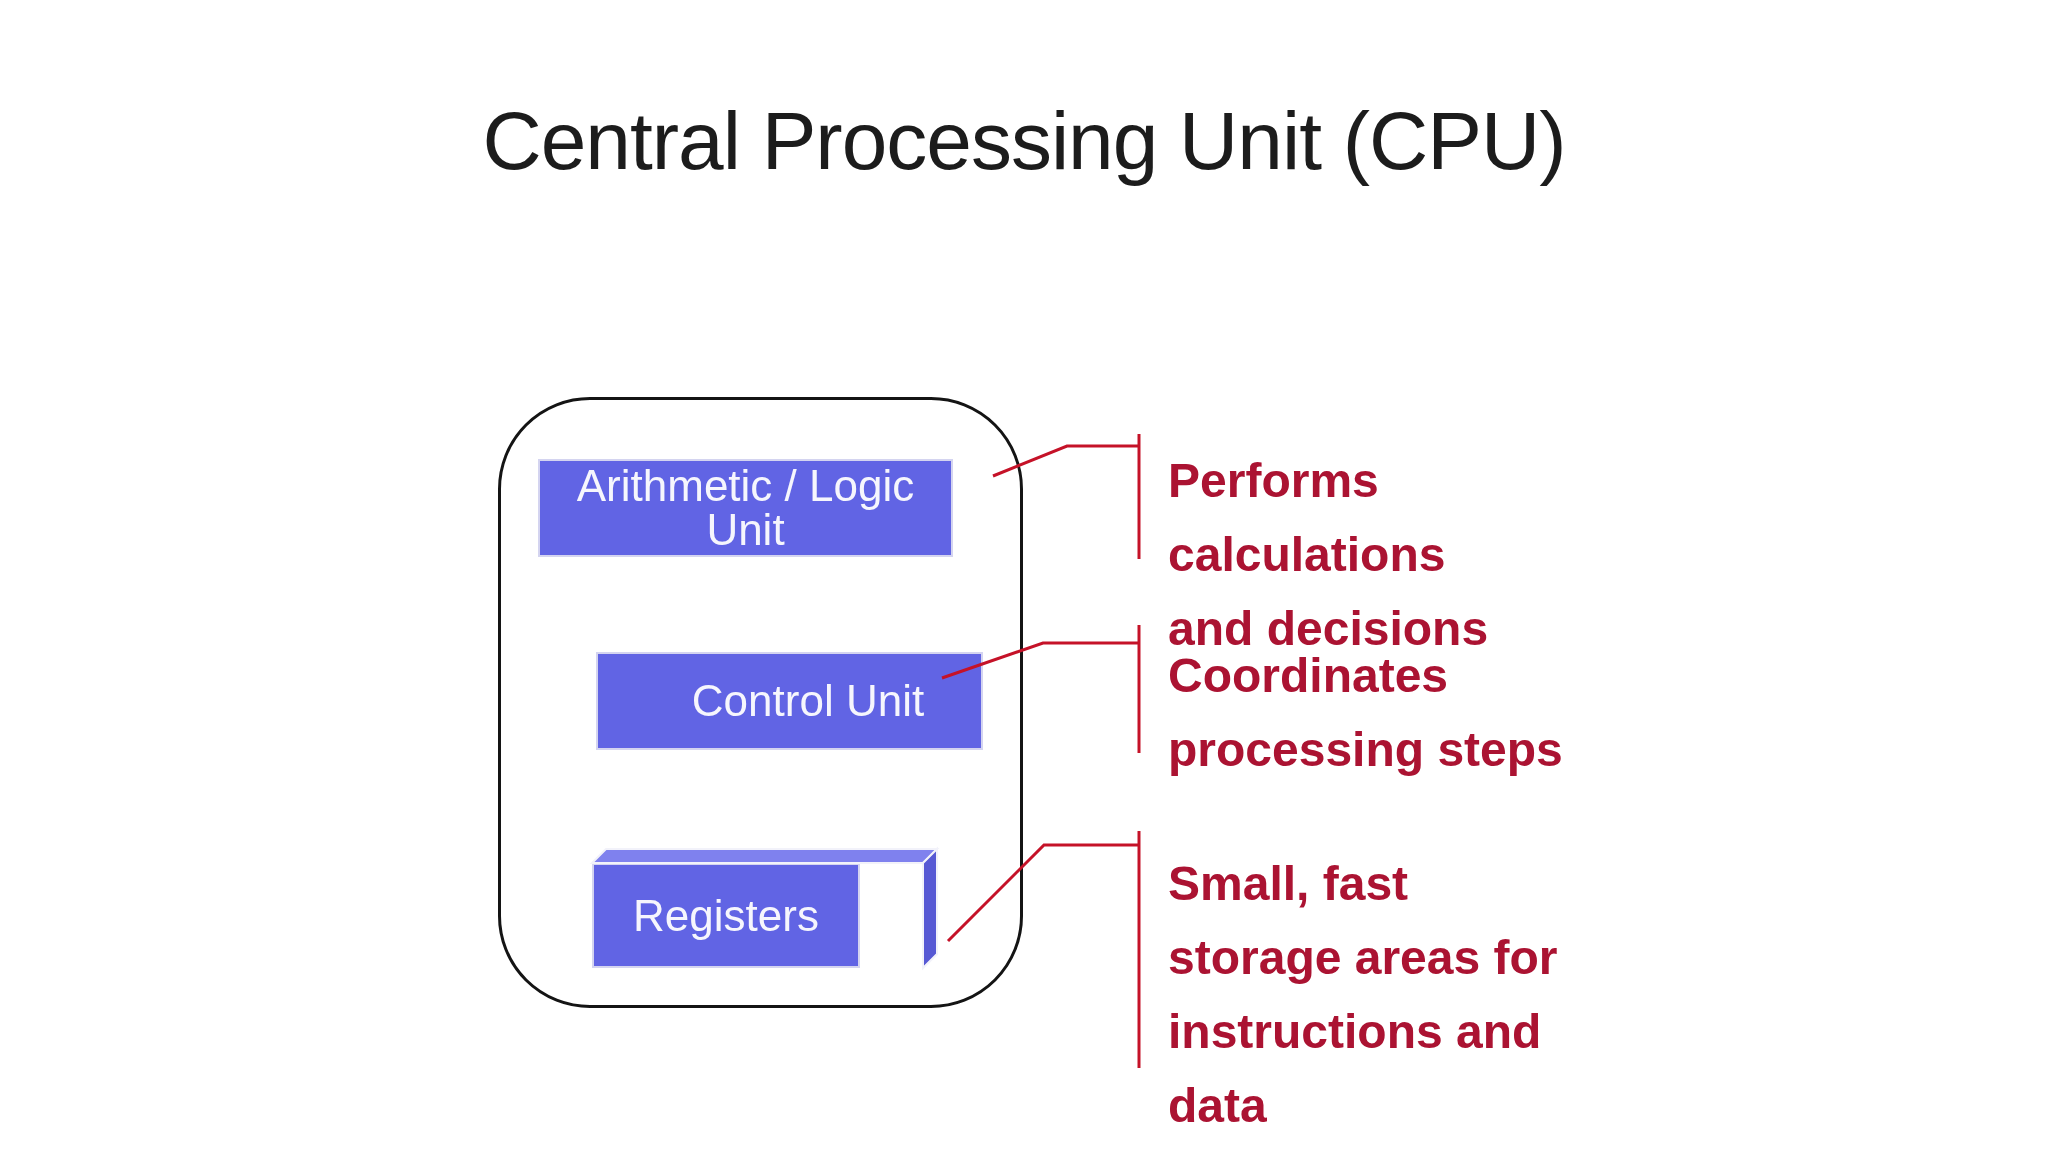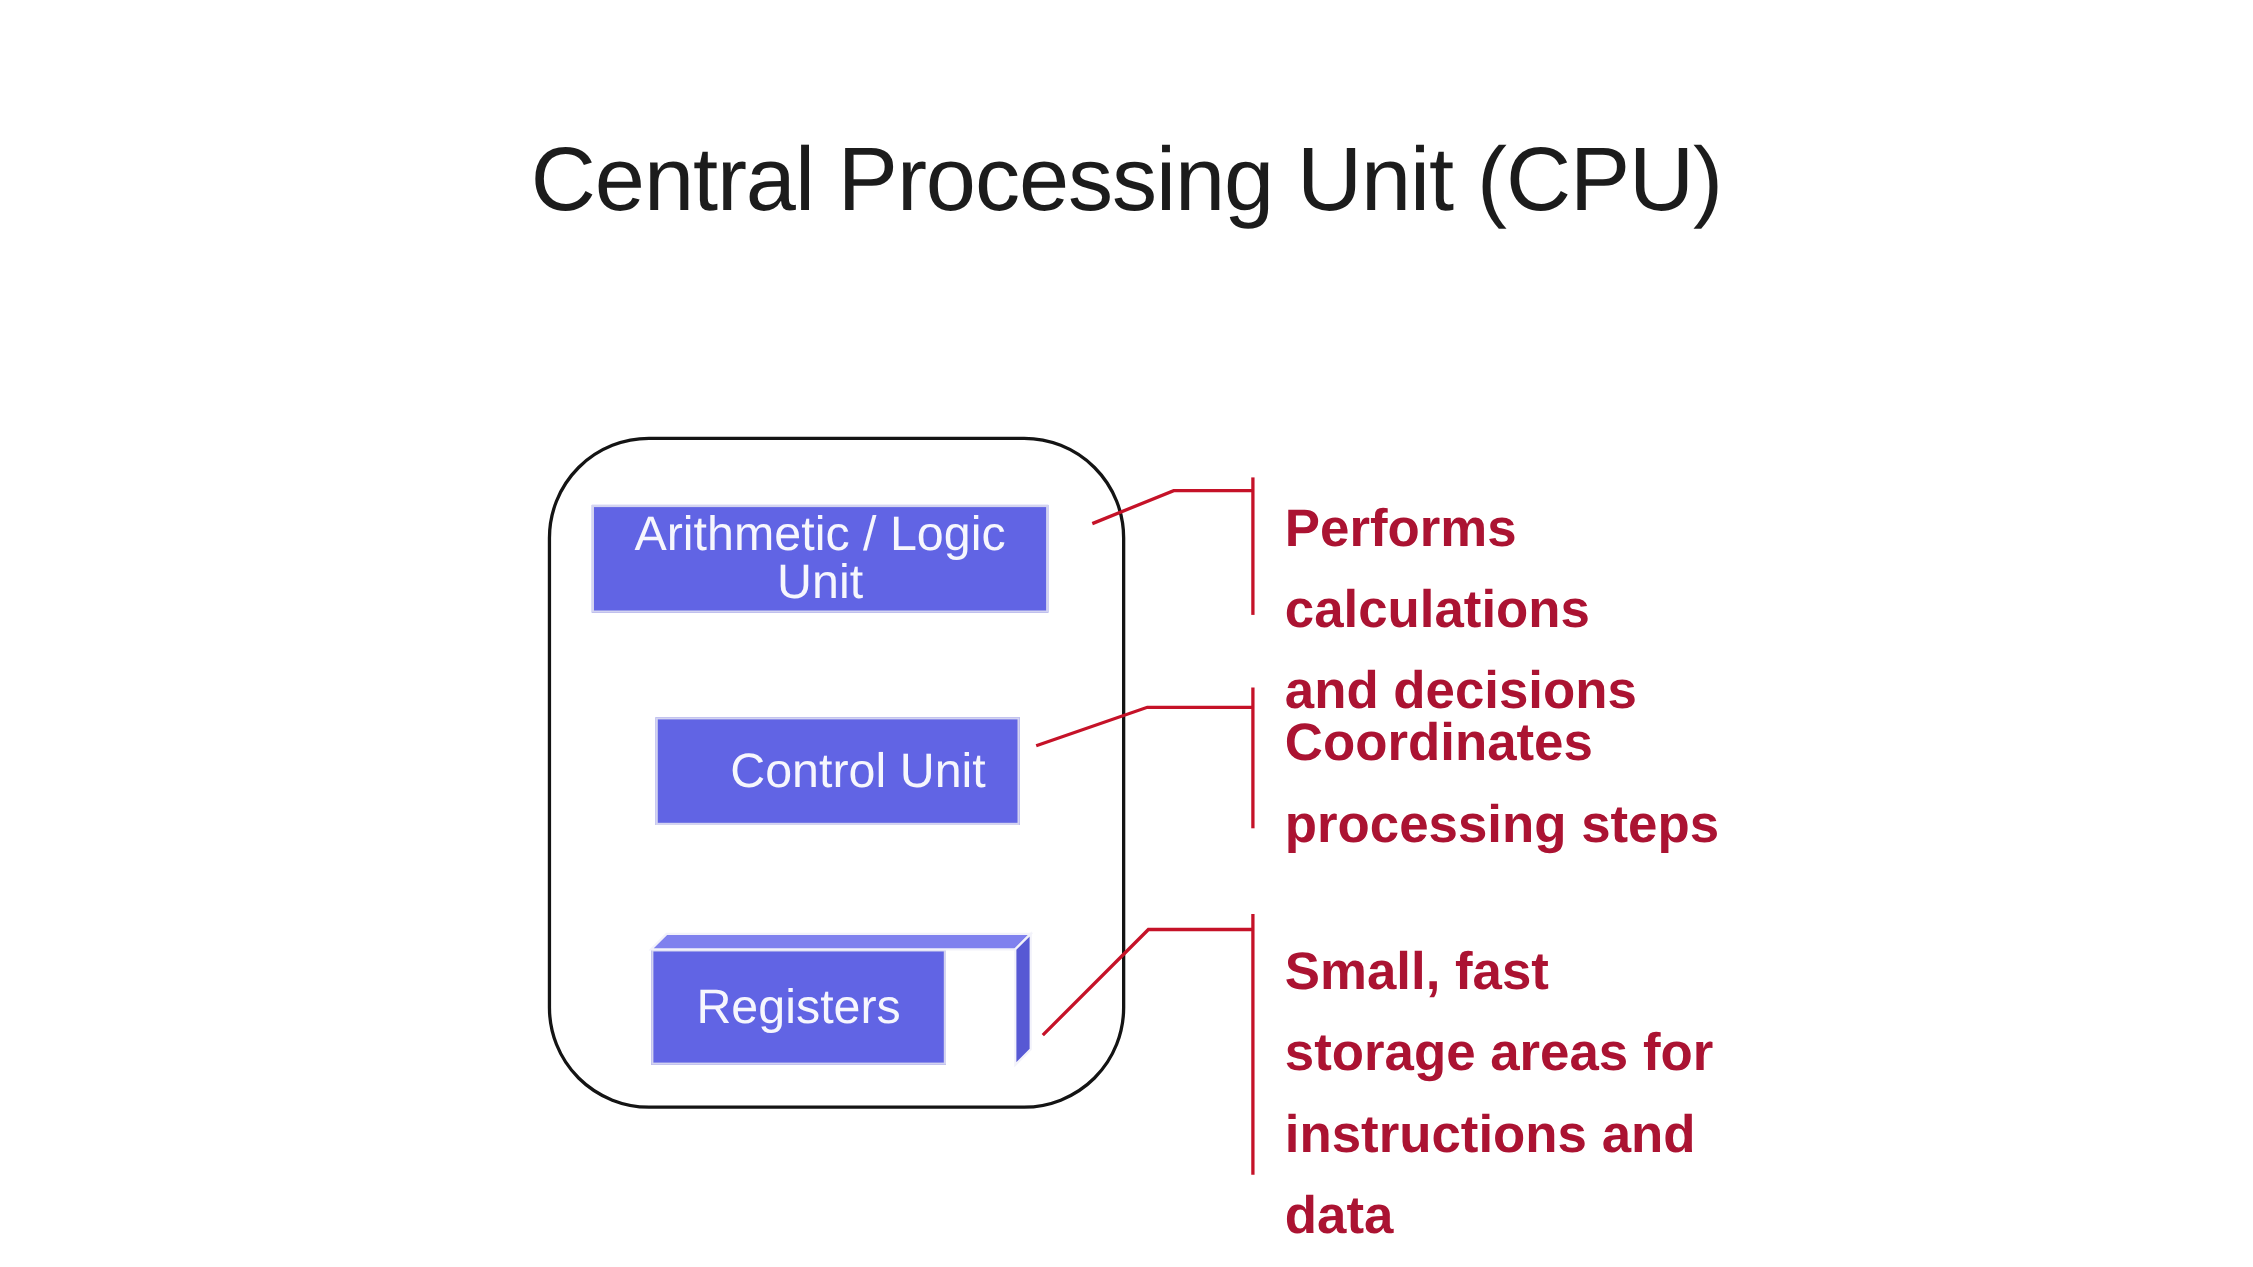--- a/index.html
+++ b/index.html
@@ -19,21 +19,20 @@
     position: absolute;
     top: 96px;
     left: 0;
     width: 100%;
     text-align: center;
     font-size: 82px;
     font-weight: 300;
     letter-spacing: -1px;
     line-height: 1.1;
     color: var(--title-color, #1c1c1c);
-    margin-top: 23px;
   }
   .cpu-container {
     position: absolute;
     left: 498px;
     top: 397px;
     width: 525px;
     height: 611px;
     border: 3px solid var(--outline-black, #141414);
     border-radius: 92px;
     box-sizing: border-box;
@@ -55,21 +54,21 @@
   .alu-box {
     left: 538px;
     top: 447px;
     width: 415px;
     height: 98px;
     margin-top: 12px;
   }
   .cu-box {
     left: 596px;
     top: 652px;
-    width: 331px;
+    width: 387px;
     height: 98px;
     padding-left: 37px;
   }
   .registers-box {
     left: 592px;
     top: 863px;
     width: 268px;
     height: 105px;
   }
   .overlay-svg {

